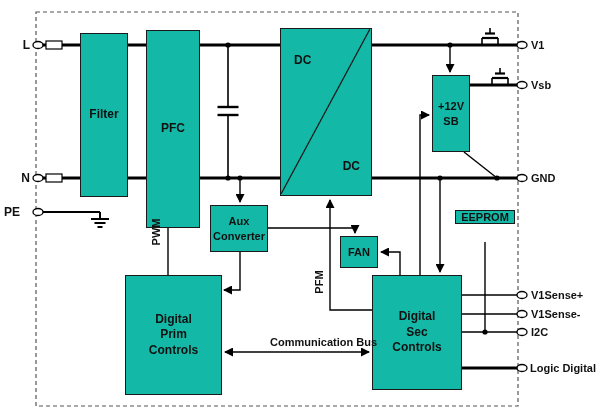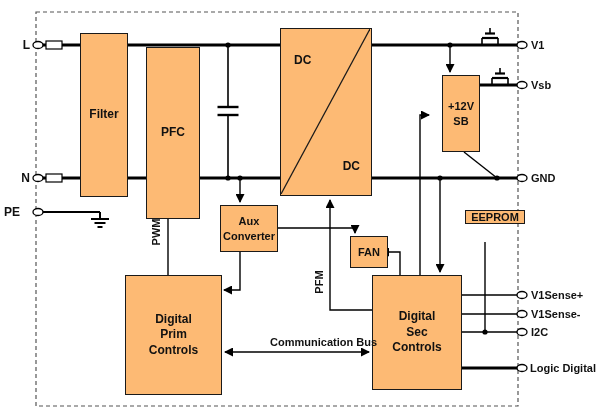--- a/index.html
+++ b/index.html
@@ -1,24 +1,24 @@
 <!DOCTYPE html>
 <html><head>
 <meta charset="utf-8">
 <style>
   * { margin:0; padding:0; box-sizing:border-box; }
   html,body { background:#ffffff; font-family:"Liberation Sans", sans-serif; }
   .canvas { position:relative; width:600px; height:417px; background:#ffffff; overflow:hidden; }
   .wires { position:absolute; left:0; top:0; }
   .block {
-    position:absolute; background:#fdba74; border:1.3px solid #1a1a1a;
+    position:absolute; background:#14b8a6; border:1.3px solid #1a1a1a;
     display:flex; align-items:center; justify-content:center; text-align:center;
     font-weight:700; font-size:12px; color:#111;
   }
-  .block.sm { font-size:11px;margin-left:10px; }
+  .block.sm { font-size:11px; }
   .block-label { white-space:pre-line; line-height:1.3; }
   .dc-top { position:absolute; left:13px; top:24px; }
   .dc-bottom { position:absolute; right:11px; bottom:22px; }
   .diag { position:absolute; left:0; top:0; }
   .lbl { position:absolute; font-weight:700; font-size:12px; color:#111; white-space:nowrap; }
   .lbl.r { font-size:11px; }
   .rot { transform:rotate(-90deg); text-align:center; font-size:11px; }
 </style>
 </head>
 <body>
@@ -117,21 +117,21 @@
       <ellipse cx="522" cy="314" rx="5" ry="3.5"></ellipse>
       <ellipse cx="522" cy="332" rx="5" ry="3.5"></ellipse>
       <ellipse cx="522" cy="368" rx="5" ry="3.5"></ellipse>
     </g>
   </svg>
 
   <div class="block" style="left:80px;top:33px;width:48px;height:164px">
     <span class="block-label">Filter</span>
   </div>
 
-  <div class="block" style="left:146px;top:47px;width:54px;height:172px">
+  <div class="block" style="left:146px;top:30px;width:54px;height:198px">
     <span class="block-label">PFC</span>
   </div>
 
   <div class="block" style="left:280px;top:28px;width:92px;height:168px">
     <svg class="diag" width="89" height="165" viewBox="0 0 89 165">
       <line x1="0" y1="165" x2="89" y2="0" stroke="#1a1a1a" stroke-width="1.3"></line>
     </svg>
     <span class="dc-top">DC</span>
     <span class="dc-bottom">DC</span>
   </div>

